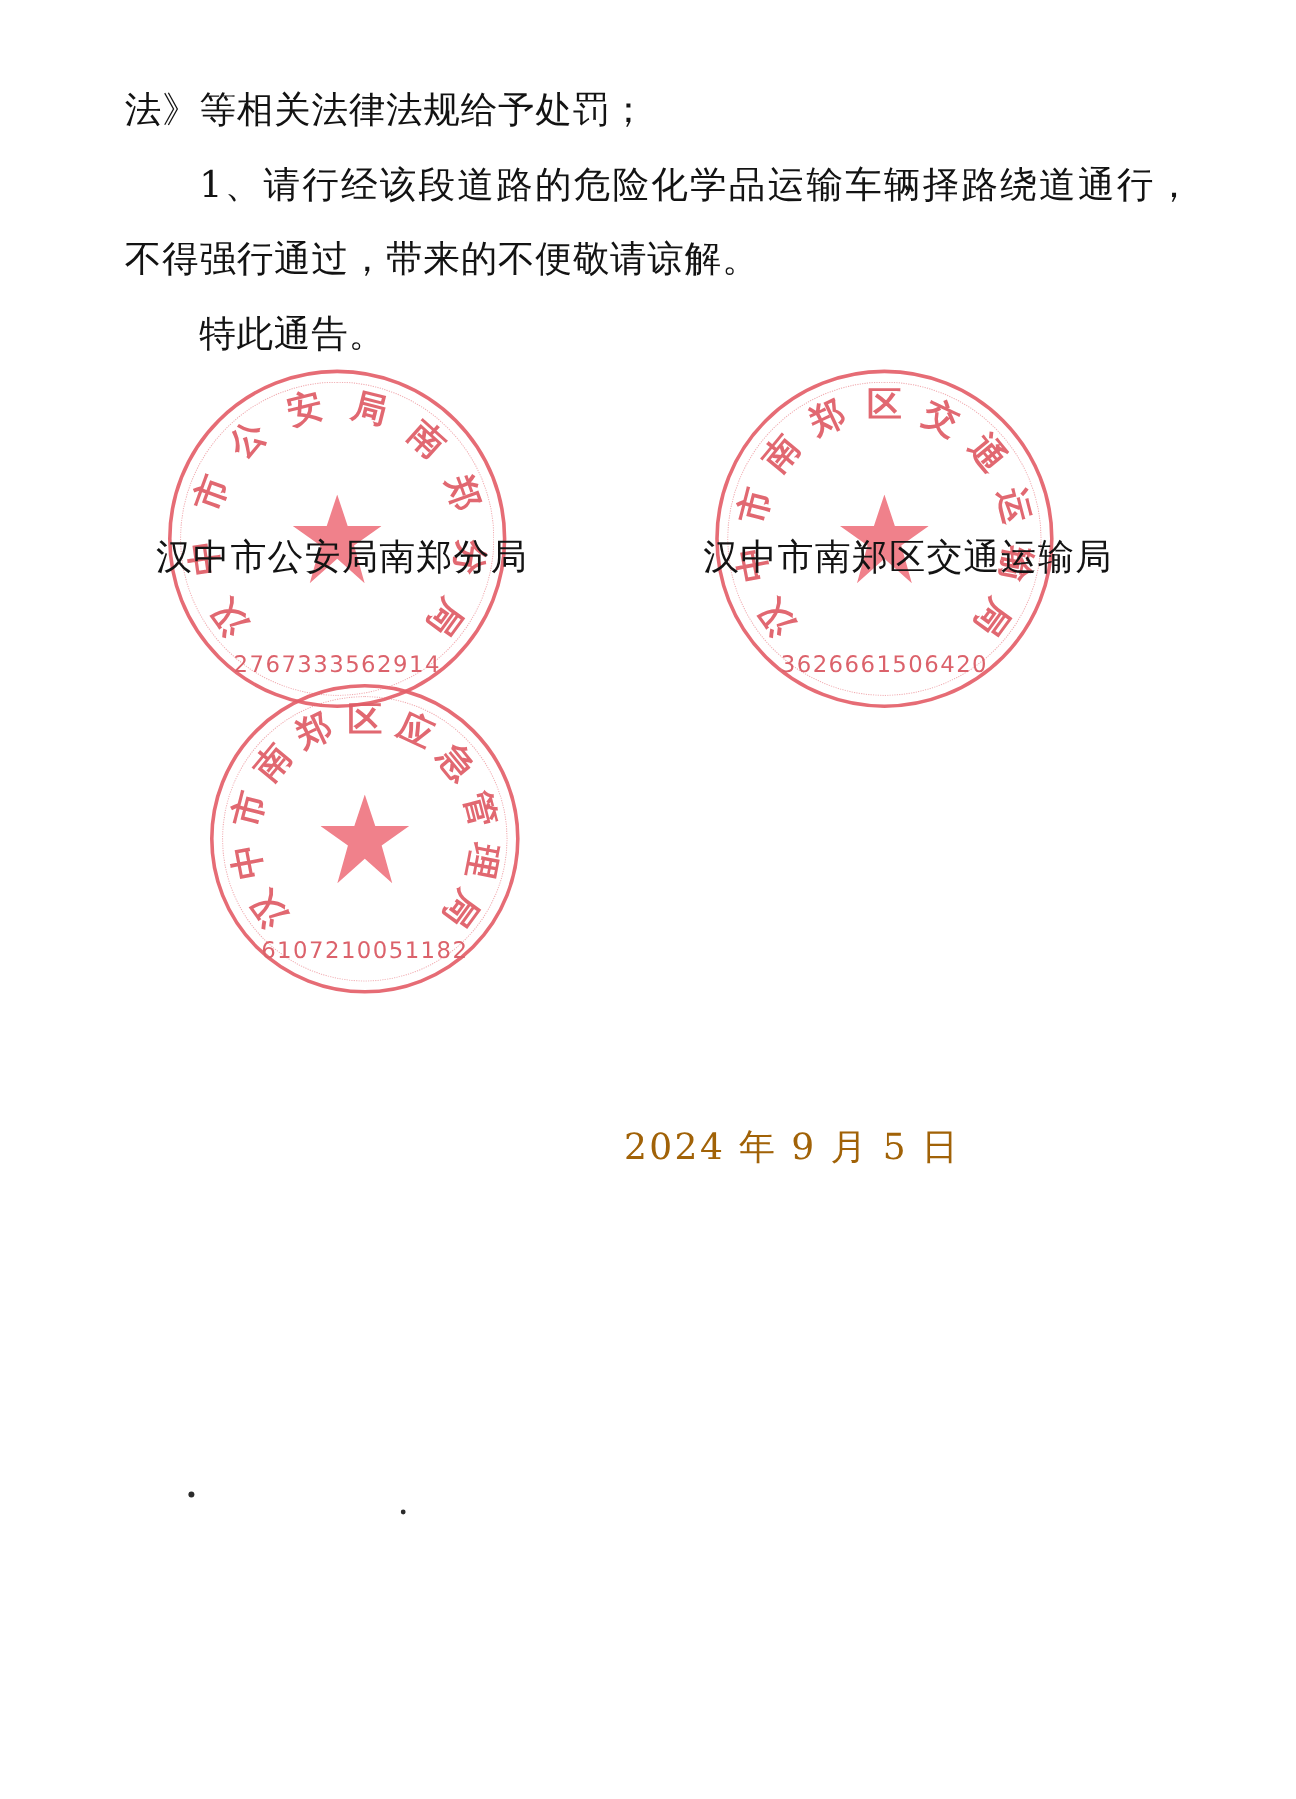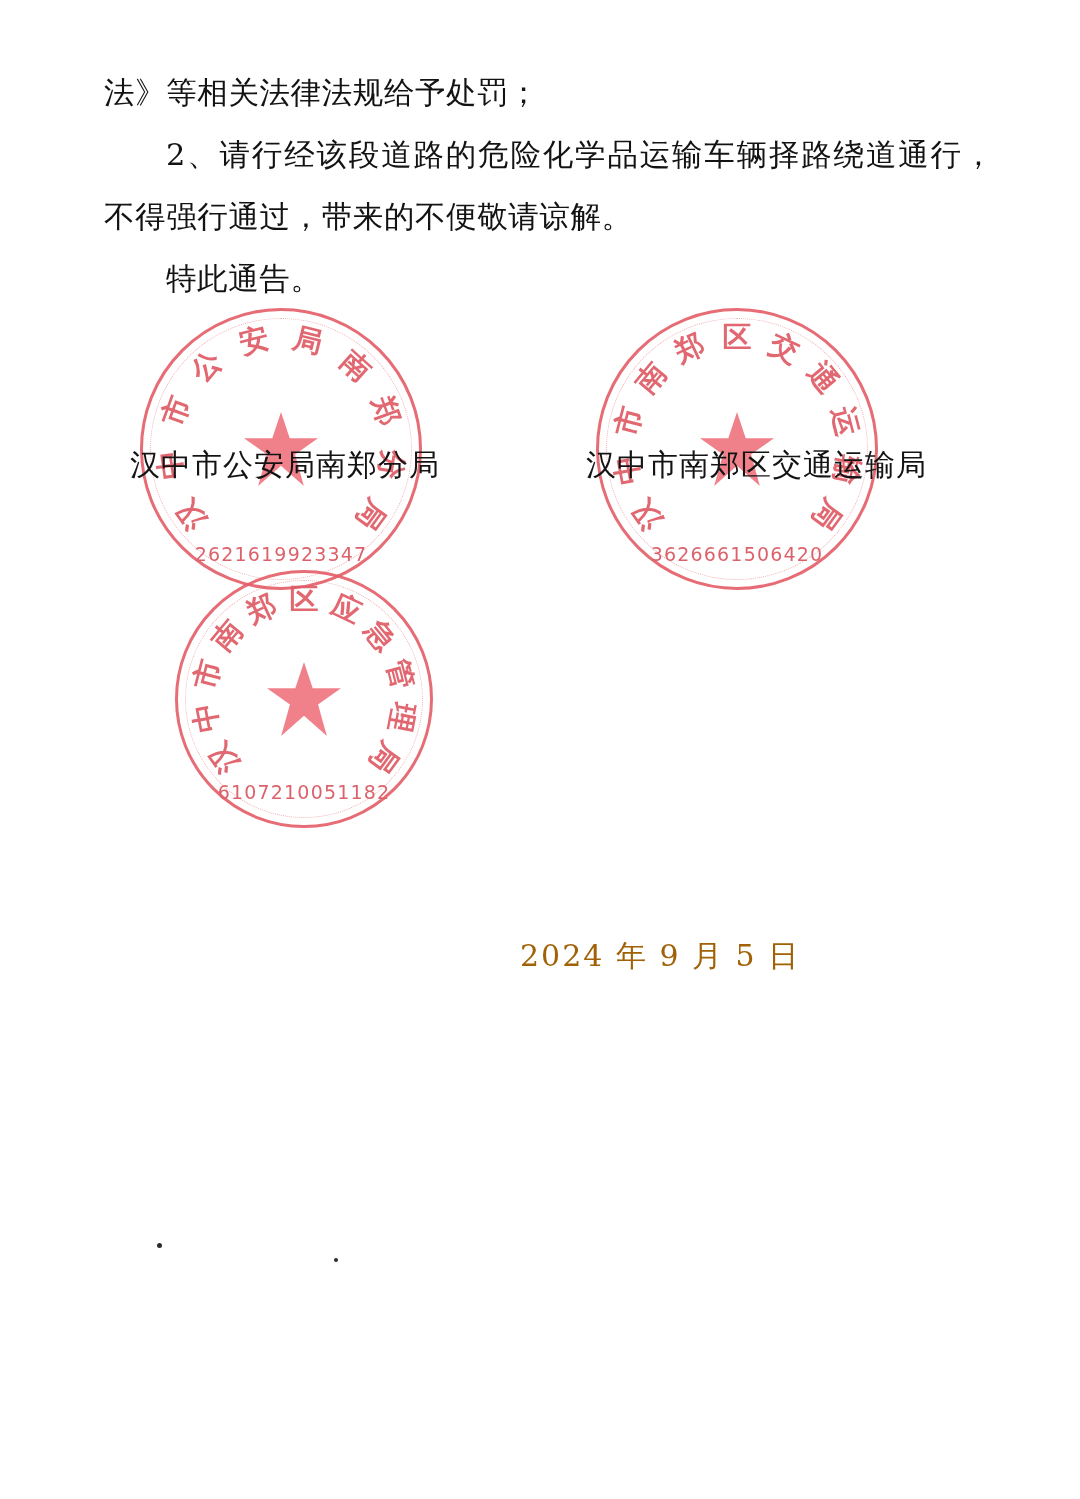--- a/index.html
+++ b/index.html
@@ -133,40 +133,40 @@
   #mark-left  { left: 157px; top: 1243px; }
   #mark-mid   { left: 334px; top: 1258px; width: 4px; height: 4px; }
 </style>
 </head>
 <body>
 
 <div class="page">
 
   <div class="doc-body">
     <p class="para">法》等相关法律法规给予处罚；</p>
-    <p class="para indent">2、请行经该段道路的危险化学品运输车辆择路绕道通行，不得强行通过，带来的不便敬请谅解。</p>
+    <p class="para indent">1、请行经该段道路的危险化学品运输车辆择路绕道通行，不得强行通过，带来的不便敬请谅解。</p>
     <p class="para indent">特此通告。</p>
   </div>
 
   <div class="seal" id="seal-police">
     <div class="ring-inner"></div>
     <div class="arc-text">
         <div class="arc-char" style="transform: translate(-89.8009px, 65.2442px) rotate(-126deg);"><span>汉</span></div>
         <div class="arc-char" style="transform: translate(-109.92px, 15.4482px) rotate(-98deg);"><span>中</span></div>
         <div class="arc-char" style="transform: translate(-104.306px, -37.9642px) rotate(-70deg);"><span>市</span></div>
         <div class="arc-char" style="transform: translate(-74.2735px, -82.4891px) rotate(-42deg);"><span>公</span></div>
         <div class="arc-char" style="transform: translate(-26.8533px, -107.703px) rotate(-14deg);"><span>安</span></div>
         <div class="arc-char" style="transform: translate(26.8533px, -107.703px) rotate(14deg);"><span>局</span></div>
         <div class="arc-char" style="transform: translate(74.2735px, -82.4891px) rotate(42deg);"><span>南</span></div>
         <div class="arc-char" style="transform: translate(104.306px, -37.9642px) rotate(70deg);"><span>郑</span></div>
         <div class="arc-char" style="transform: translate(109.92px, 15.4482px) rotate(98deg);"><span>分</span></div>
         <div class="arc-char" style="transform: translate(89.8009px, 65.2442px) rotate(126deg);"><span>局</span></div>
       </div>
     <div class="star"></div>
-    <div class="seal-code">2621619923347</div>
+    <div class="seal-code">2767333562914</div>
   </div>
 
   <div class="seal" id="seal-transport">
     <div class="ring-inner"></div>
     <div class="arc-text">
         <div class="arc-char" style="transform: translate(-89.8009px, 65.2442px) rotate(-126deg);"><span>汉</span></div>
         <div class="arc-char" style="transform: translate(-109.034px, 20.7993px) rotate(-100.8deg);"><span>中</span></div>
         <div class="arc-char" style="transform: translate(-107.513px, -27.6046px) rotate(-75.6deg);"><span>市</span></div>
         <div class="arc-char" style="transform: translate(-85.527px, -70.7541px) rotate(-50.4deg);"><span>南</span></div>
         <div class="arc-char" style="transform: translate(-47.2615px, -100.436px) rotate(-25.2deg);"><span>郑</span></div>

